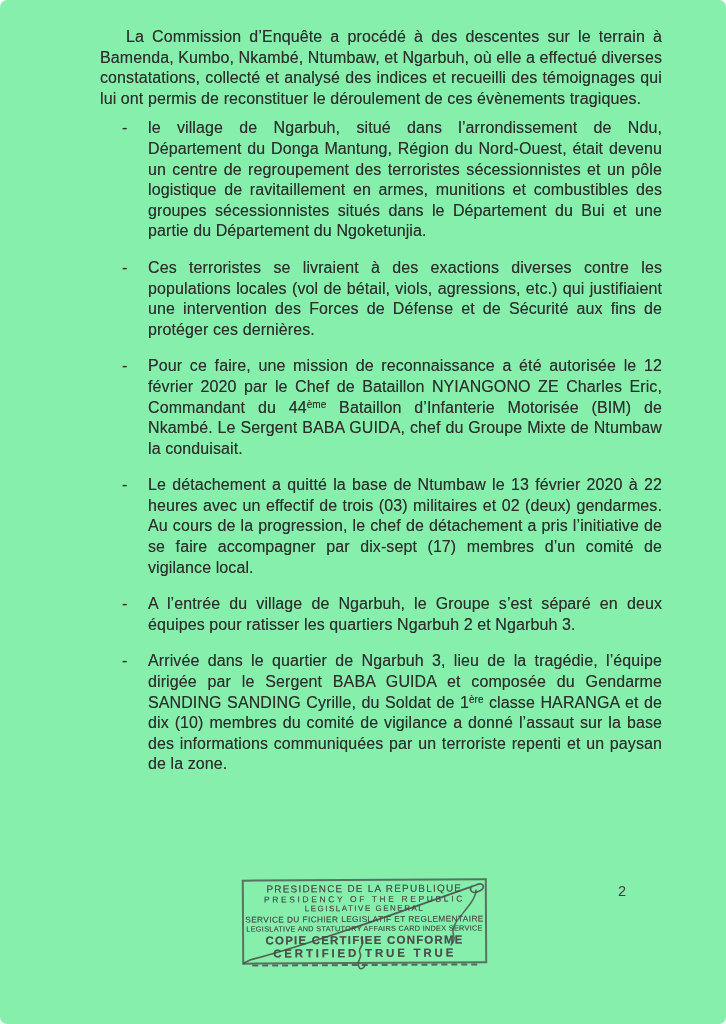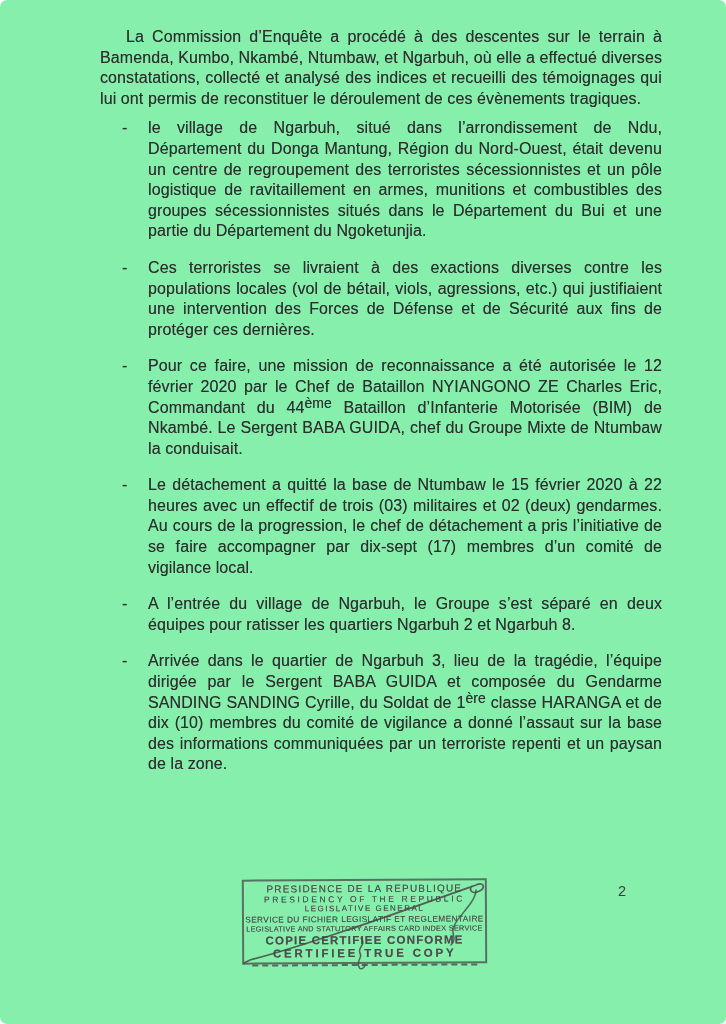--- a/index.html
+++ b/index.html
@@ -15,21 +15,21 @@
   .content {
     position:absolute; left:100px; top:27px; width:562px;
     font-size:16px; line-height:20.6px; text-align:justify;
     letter-spacing:0.1px;
     text-shadow:0 0 0.4px rgba(40,40,40,0.55);
   }
   .para-indent { text-indent:26px; margin-bottom:9px; }
   .para-plain  { margin-bottom:18px; }
   .bullet { position:relative; padding-left:48px; margin-bottom:16px; }
   .bullet .marker { position:absolute; left:22px; top:0; }
-  sup.ord { font-size:14px; vertical-align:5px; letter-spacing:0; line-height:0; }
+  sup.ord { font-size:10px; vertical-align:5px; letter-spacing:0; line-height:0; }
   .stamp {
     position:absolute; left:242px; top:879px; width:245px; height:85px;
     border:2px solid rgba(72,72,72,0.75);
     display:flex; flex-direction:column; align-items:center;
     padding-top:3px; color:#4d4d4d; background:transparent;
     transform:rotate(-0.3deg);
   }
   .sl { white-space:nowrap; text-shadow:0 0 0.5px rgba(70,70,70,0.6); }
   .sl1 { font-size:10px;  letter-spacing:1.2px; line-height:10px;   }
   .sl2 { font-size:8.5px;  letter-spacing:2.6px; line-height:10px;   }
@@ -64,44 +64,44 @@
         <p>Ces terroristes se livraient à des exactions diverses contre les populations locales (vol de bétail, viols, agressions, etc.) qui justifiaient une intervention des Forces de Défense et de Sécurité aux fins de protéger ces dernières.</p>
       </div>
 
       <div class="bullet">
         <span class="marker">-</span>
         <p><span>Pour ce faire, une mission de reconnaissance a été autorisée le 12 février 2020 par le Chef de Bataillon NYIANGONO ZE Charles Eric, Commandant du 44</span><sup class="ord">ème</sup><span> Bataillon d’Infanterie Motorisée (BIM) de Nkambé. Le Sergent BABA GUIDA, chef du Groupe Mixte de Ntumbaw la conduisait.</span></p>
       </div>
 
       <div class="bullet">
         <span class="marker">-</span>
-        <p>Le détachement a quitté la base de Ntumbaw le 15 février 2020 à 22 heures avec un effectif de trois (03) militaires et 02 (deux) gendarmes. Au cours de la progression, le chef de détachement a pris l’initiative de se faire accompagner par dix-sept (17) membres d’un comité de vigilance local.</p>
+        <p>Le détachement a quitté la base de Ntumbaw le 13 février 2020 à 22 heures avec un effectif de trois (03) militaires et 02 (deux) gendarmes. Au cours de la progression, le chef de détachement a pris l’initiative de se faire accompagner par dix-sept (17) membres d’un comité de vigilance local.</p>
       </div>
 
       <div class="bullet">
         <span class="marker">-</span>
-        <p>A l’entrée du village de Ngarbuh, le Groupe s’est séparé en deux équipes pour ratisser les quartiers Ngarbuh 2 et Ngarbuh 8.</p>
+        <p>A l’entrée du village de Ngarbuh, le Groupe s’est séparé en deux équipes pour ratisser les quartiers Ngarbuh 2 et Ngarbuh 3.</p>
       </div>
 
       <div class="bullet">
         <span class="marker">-</span>
         <p><span>Arrivée dans le quartier de Ngarbuh 3, lieu de la tragédie, l’équipe dirigée par le Sergent BABA GUIDA et composée du Gendarme SANDING SANDING Cyrille, du Soldat de 1</span><sup class="ord">ère</sup><span> classe HARANGA et de dix (10) membres du comité de vigilance a donné l’assaut sur la base des informations communiquées par un terroriste repenti et un paysan de la zone.</span></p>
       </div>
 
     </div>
   </div>
 
   <div class="stamp">
     <div class="sl sl1">PRESIDENCE DE LA REPUBLIQUE</div>
     <div class="sl sl2">PRESIDENCY OF THE REPUBLIC</div>
     <div class="sl sl3">LEGISLATIVE GENERAL</div>
     <div class="sl sl4">SERVICE DU FICHIER LEGISLATIF ET REGLEMENTAIRE</div>
     <div class="sl sl5">LEGISLATIVE AND STATUTORY AFFAIRS CARD INDEX SERVICE</div>
     <div class="sl sl6">COPIE CERTIFIEE CONFORME</div>
-    <div class="sl sl7">CERTIFIEE TRUE COPY</div>
+    <div class="sl sl7">CERTIFIED TRUE TRUE</div>
     <div class="stamp-dash"></div>
   </div>
 
   <svg class="sig" viewBox="0 0 280 115" fill="none">
     <path d="M 14 95 L 20 92 C 75 78, 170 44, 246 17 C 255 13, 256 21, 247 24 C 241 26, 239 21, 242 18" stroke="#474747" stroke-width="1.7" stroke-linecap="round" opacity="0.85"></path>
     <path d="M 246 22 C 246 34, 228 48, 224 58 C 220 66, 228 70, 221 77" stroke="#474747" stroke-width="1.5" stroke-linecap="round" opacity="0.8"></path>
     <path d="M 131 70 C 137 76, 127 80, 130 85 C 133 90, 126 92, 129 99 C 130 102, 134 101, 135 97" stroke="#474747" stroke-width="1.5" stroke-linecap="round" opacity="0.85"></path>
   </svg>
 
   <div class="pagenum">2</div>

